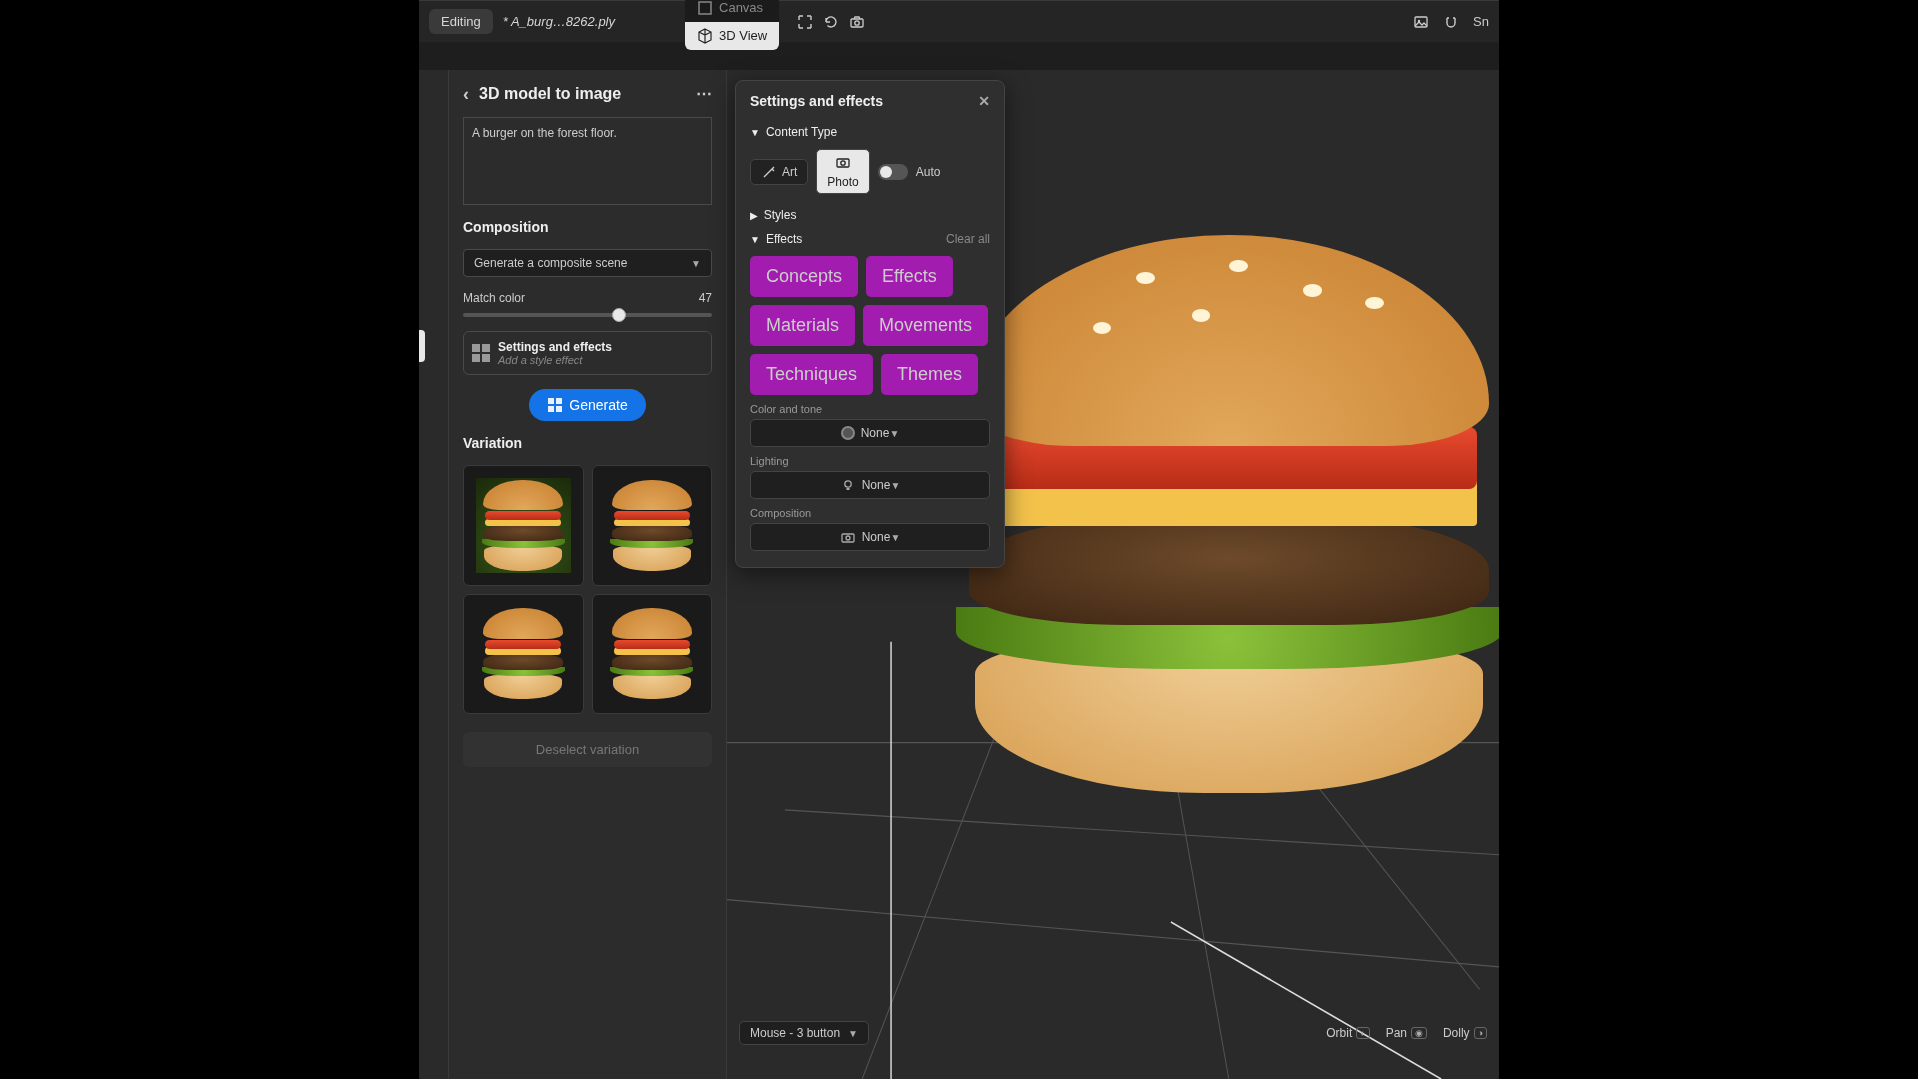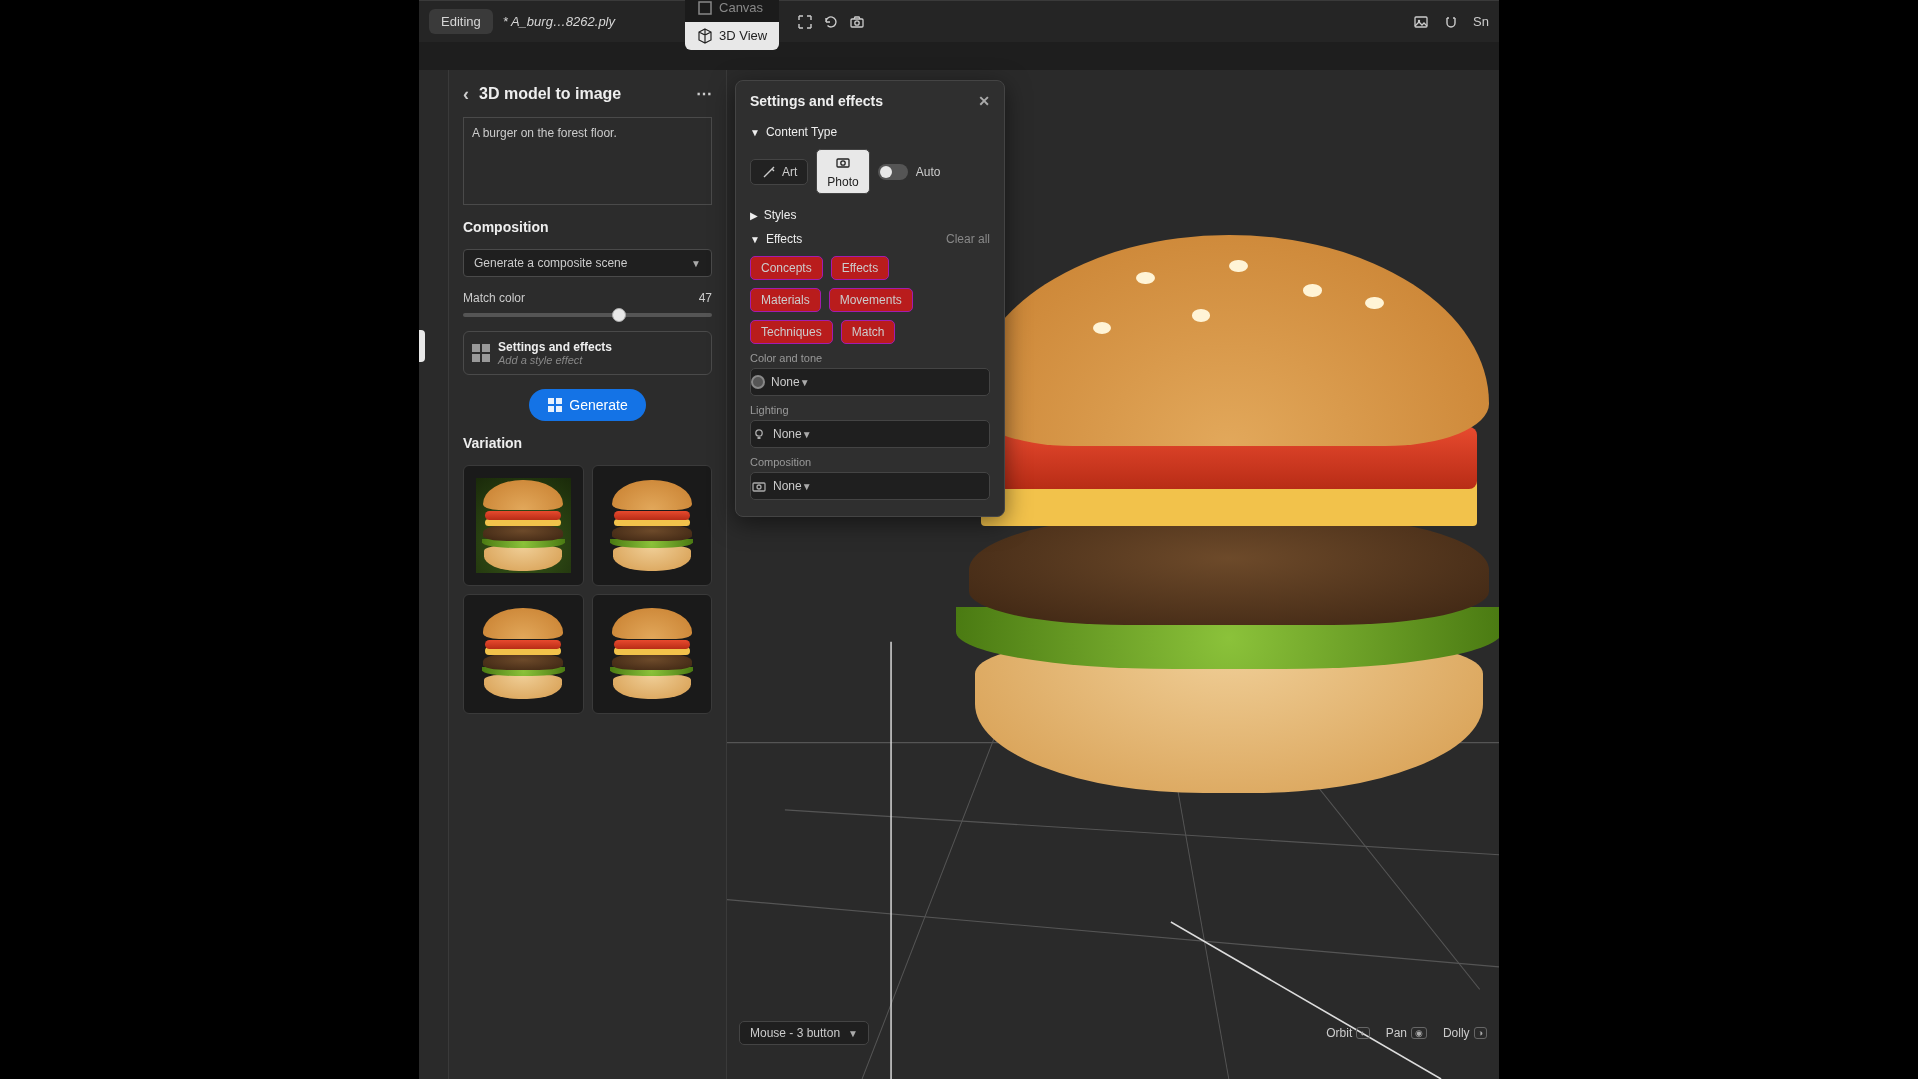--- a/index.html
+++ b/index.html
@@ -67,23 +67,23 @@
   .fp-chev { font-size: 10px; }
   .content-type-btns { display: flex; gap: 8px; margin: 8px 0 14px 0; align-items: center; }
   .ct-btn { background: #222; border: 1px solid #444; border-radius: 5px; padding: 4px 10px; display: flex; align-items: center; gap: 5px; font-size: 12px; color: #ccc; }
   .ct-btn.active { background: #e8e8e8; color: #222; flex-direction: column; }
   .toggle { width: 30px; height: 16px; background: #555; border-radius: 8px; position: relative; }
   .toggle .knob { width: 12px; height: 12px; background: #e8e8e8; border-radius: 50%; position: absolute; top: 2px; left: 2px; }
   .auto-lbl { font-size: 12px; color: #ccc; }
   .effects-head { display: flex; justify-content: space-between; align-items: center; }
   .clear-all { color: #888; font-size: 12px; }
   .tag-row { display: flex; gap: 8px; margin: 8px 0; }
-  .tag { background: #b91c1c; border: 1px solid #a21caf; border-radius: 5px; padding: 4px 10px; font-size: 12px; color: #ccc; }
+  .tag { background: #a21caf; border: 6px solid #a21caf; border-radius: 5px; padding: 4px 10px; font-size: 18px; color: #ccc; }
   .fp-label { font-size: 11px; color: #999; margin-top: 8px; margin-bottom: 4px; }
-  .fp-select { background: #1f1f1f; border: 1px solid #444; border-radius: 5px; height: 28px; display: flex; align-items: center; padding: 0 0; justify-content: flex-start; font-size: 12px; }
+  .fp-select { background: #1f1f1f; border: 1px solid #444; border-radius: 5px; height: 28px; display: flex; align-items: center; padding: 0 11px; justify-content: center; font-size: 12px; }
   .fp-select .left { display: flex; align-items: center; gap: 6px; }
   .dot-ico { width: 14px; height: 14px; border-radius: 50%; background: #555; border: 2px solid #888; }
 
   
   .status { position: absolute; left: 308px; right: 0; bottom: 30px; height: 32px; display: flex; align-items: center; padding: 0 12px; font-size: 12px; color: #ccc; gap: 14px; }
   .status .left-sel { background: #1f1f1f; border: 1px solid #444; border-radius: 5px; padding: 4px 10px; display: flex; align-items: center; gap: 8px; }
   .status .right-ctrls { margin-left: auto; display: flex; gap: 16px; }
   .status .right-ctrls span { display: flex; align-items: center; gap: 4px; }
   .keycap { border: 1px solid #666; border-radius: 3px; font-size: 9px; padding: 0 3px; color: #aaa; }
 
@@ -239,20 +239,21 @@
             <div class="burger-mini">
               <div class="bun-bot"></div>
               <div class="lettuce"></div>
               <div class="patty"></div>
               <div class="cheese"></div>
               <div class="tomato"></div>
               <div class="bun-top"></div>
             </div>
           </div>
       </div>
+      <div class="deselect">Deselect variation</div>
     </div>
 
     <div class="viewport">
       <div class="grid3d">
         <svg viewBox="0 0 800 900" preserveAspectRatio="none">
           <g stroke="#555" stroke-width="1">
             <line x1="0" y1="600" x2="800" y2="600"></line>
             <line x1="140" y1="900" x2="320" y2="500"></line>
             <line x1="520" y1="900" x2="440" y2="510"></line>
             <line x1="780" y1="820" x2="520" y2="540"></line>
@@ -328,21 +329,21 @@
     <div class="tag-row">
       <div class="tag">Concepts</div>
       <div class="tag">Effects</div>
     </div>
     <div class="tag-row">
       <div class="tag">Materials</div>
       <div class="tag">Movements</div>
     </div>
     <div class="tag-row">
       <div class="tag">Techniques</div>
-      <div class="tag">Match</div>
+      <div class="tag">Themes</div>
     </div>
 
     <div class="fp-label">Color and tone</div>
     <div class="fp-select">
       <span class="left">
           <span class="dot-ico"></span>
           <span>None</span>
         </span>
       <span class="chev-down">▼</span>
     </div>

